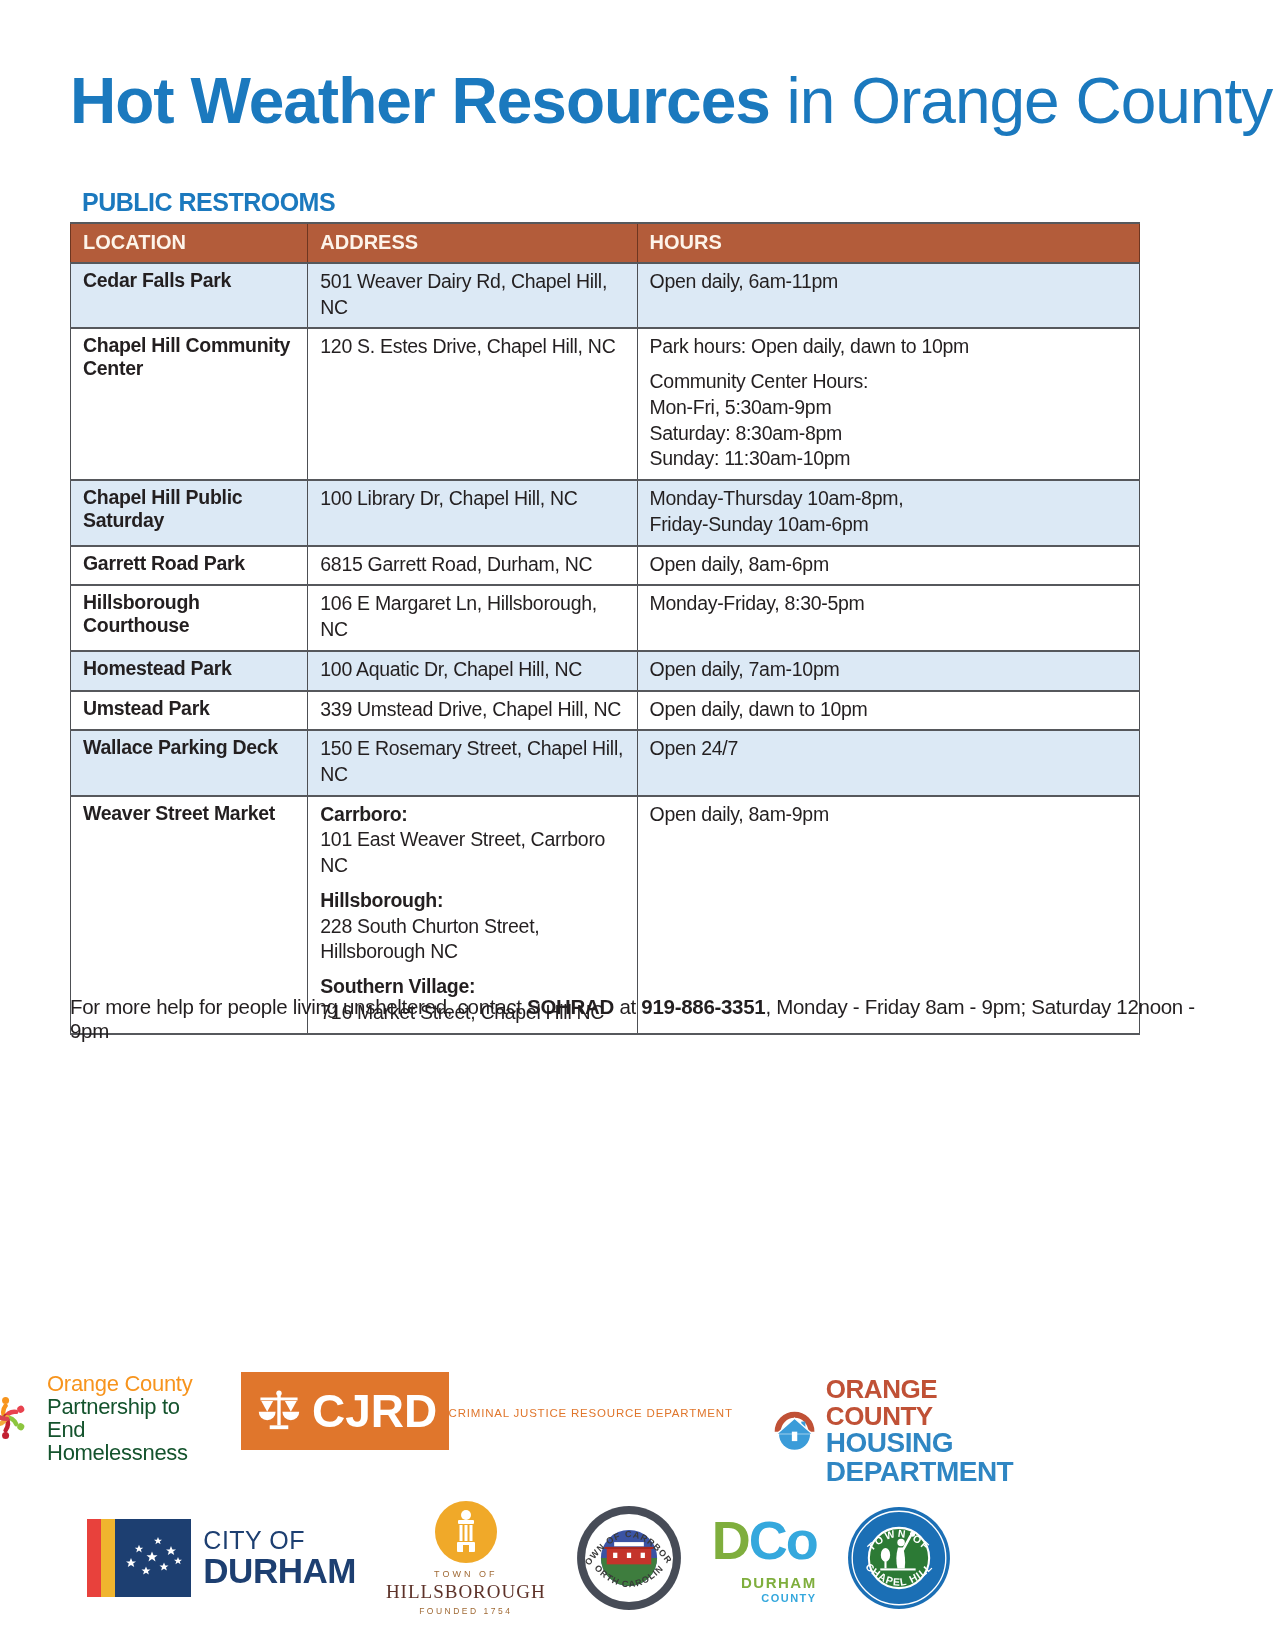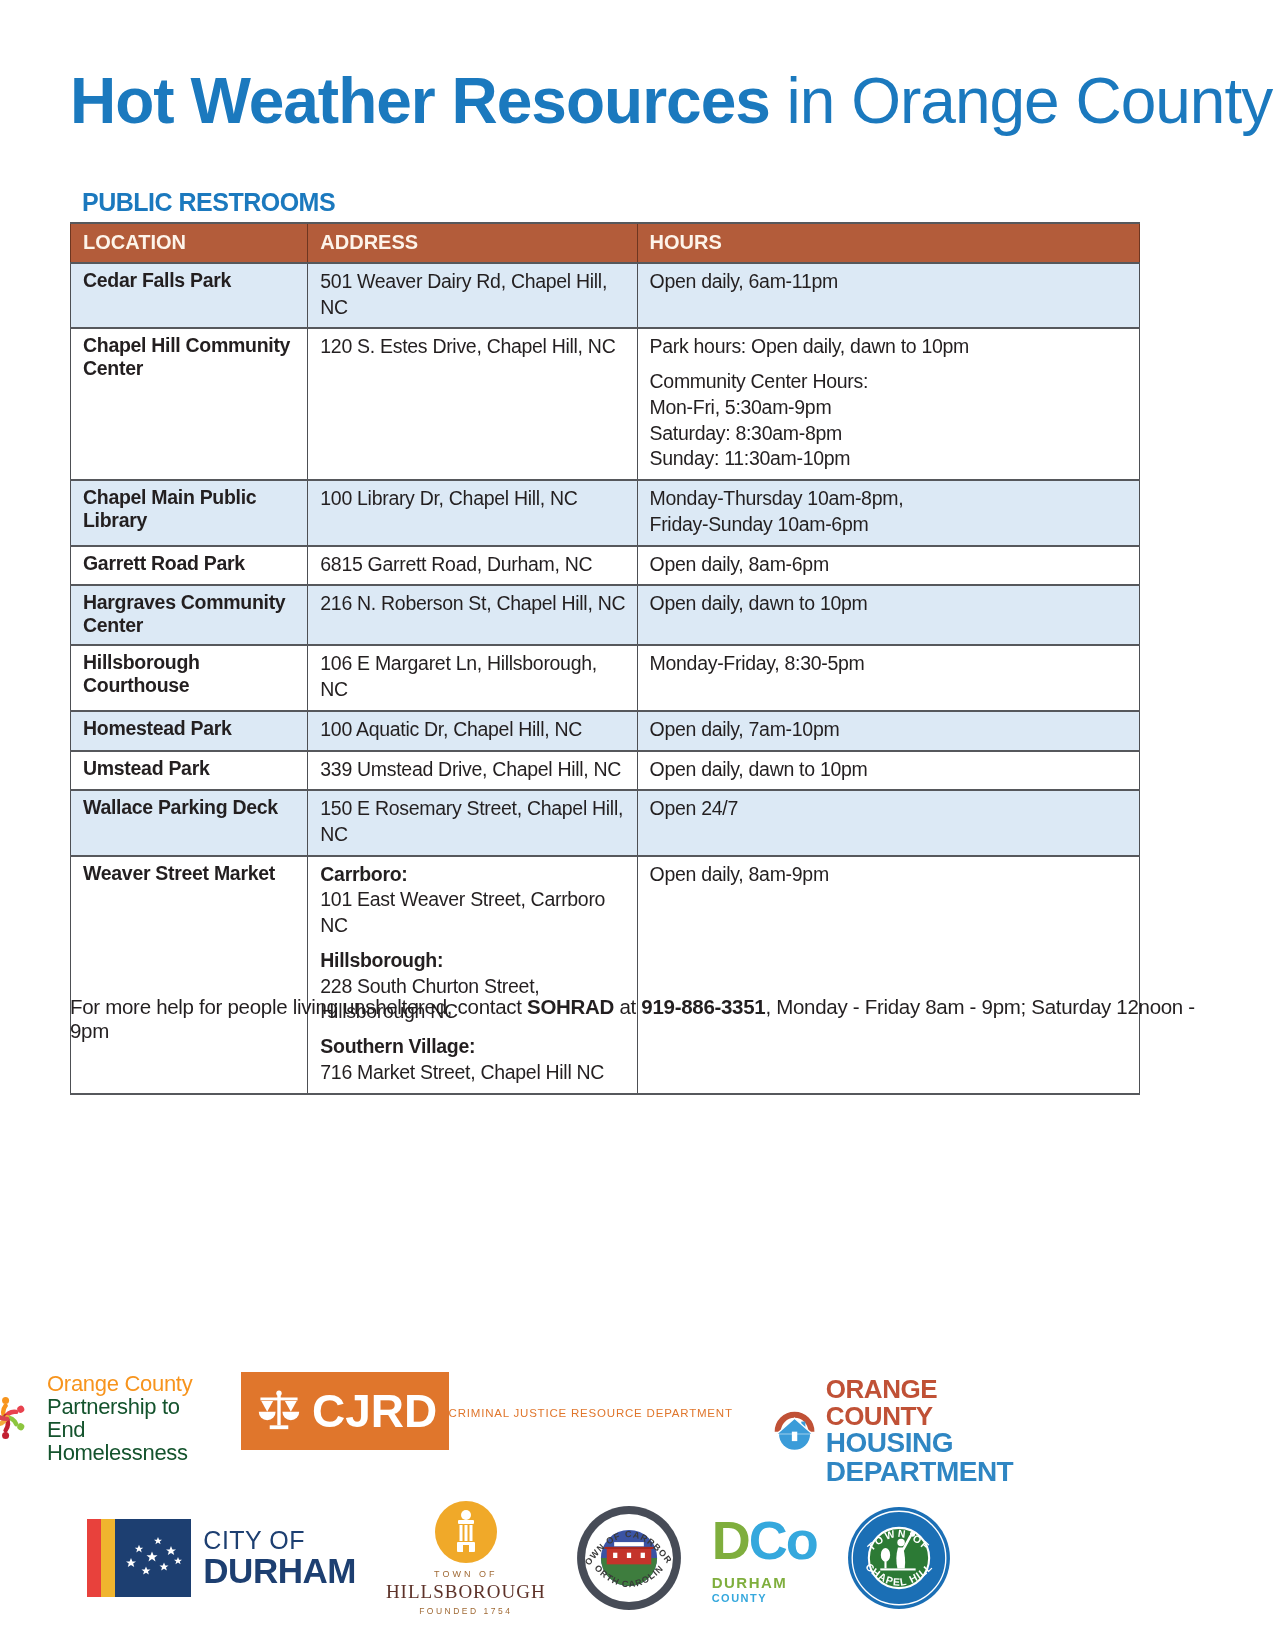--- a/index.html
+++ b/index.html
@@ -98,21 +98,21 @@
   .lg-durham .l1 { font-size:25px; font-weight:400; letter-spacing:0.5px; }
   .lg-durham .l2 { font-size:35px; font-weight:800; letter-spacing:-0.5px; }
 
   
   .lg-hillsborough { display:flex; flex-direction:column; align-items:center; }
   .lg-hillsborough .l1 { margin-top:5px; font-size:9px; color:#a06a35; letter-spacing:3px; }
   .lg-hillsborough .l2 { font-family:"Liberation Serif", serif; font-size:19px; color:#5d3229; letter-spacing:1px; margin-top:2px; }
   .lg-hillsborough .l3 { font-size:8.5px; color:#a06a35; letter-spacing:2.5px; margin-top:3px; }
 
   
-  .lg-dco { display:flex; flex-direction:column; align-items:flex-start; line-height:1; }
+  .lg-dco { display:flex; flex-direction:column; align-items:flex-end; line-height:1; }
   .lg-dco .acr { font-size:54px; font-weight:700; letter-spacing:-2px; }
   .lg-dco .d { color:#7fae3d; }
   .lg-dco .co { color:#35a8dd; }
   .lg-dco .l1 { margin-top:8px; font-size:15px; font-weight:700; color:#7fae3d; letter-spacing:1.5px; }
   .lg-dco .l2 { margin-top:3px; font-size:11px; font-weight:700; color:#35a8dd; letter-spacing:1.5px; }
 
   svg { display:block; }
 </style>
 </head>
 <body>
@@ -163,21 +163,21 @@
             </div>
             <div class="para">
               <div class="line">Community Center Hours:</div>
               <div class="line">Mon-Fri, 5:30am-9pm</div>
               <div class="line">Saturday: 8:30am-8pm</div>
               <div class="line">Sunday: 11:30am-10pm</div>
             </div>
           </td>
         </tr>
         <tr class="alt">
-          <td class="loc">Chapel Main Public Library</td>
+          <td class="loc">Chapel Hill Public Saturday</td>
           <td>
             <div class="para">
               <div class="line">100 Library Dr, Chapel Hill, NC</div>
             </div>
           </td>
           <td>
             <div class="para">
               <div class="line">Monday-Thursday 10am-8pm,</div>
               <div class="line">Friday-Sunday 10am-6pm</div>
             </div>
@@ -186,33 +186,20 @@
         <tr>
           <td class="loc">Garrett Road Park</td>
           <td>
             <div class="para">
               <div class="line">6815 Garrett Road, Durham, NC</div>
             </div>
           </td>
           <td>
             <div class="para">
               <div class="line">Open daily, 8am-6pm</div>
-            </div>
-          </td>
-        </tr>
-        <tr class="alt">
-          <td class="loc">Hargraves Community Center</td>
-          <td>
-            <div class="para">
-              <div class="line">216 N. Roberson St, Chapel Hill, NC</div>
-            </div>
-          </td>
-          <td>
-            <div class="para">
-              <div class="line">Open daily, dawn to 10pm</div>
             </div>
           </td>
         </tr>
         <tr>
           <td class="loc">Hillsborough Courthouse</td>
           <td>
             <div class="para">
               <div class="line">106 E Margaret Ln, Hillsborough, NC</div>
             </div>
           </td>

